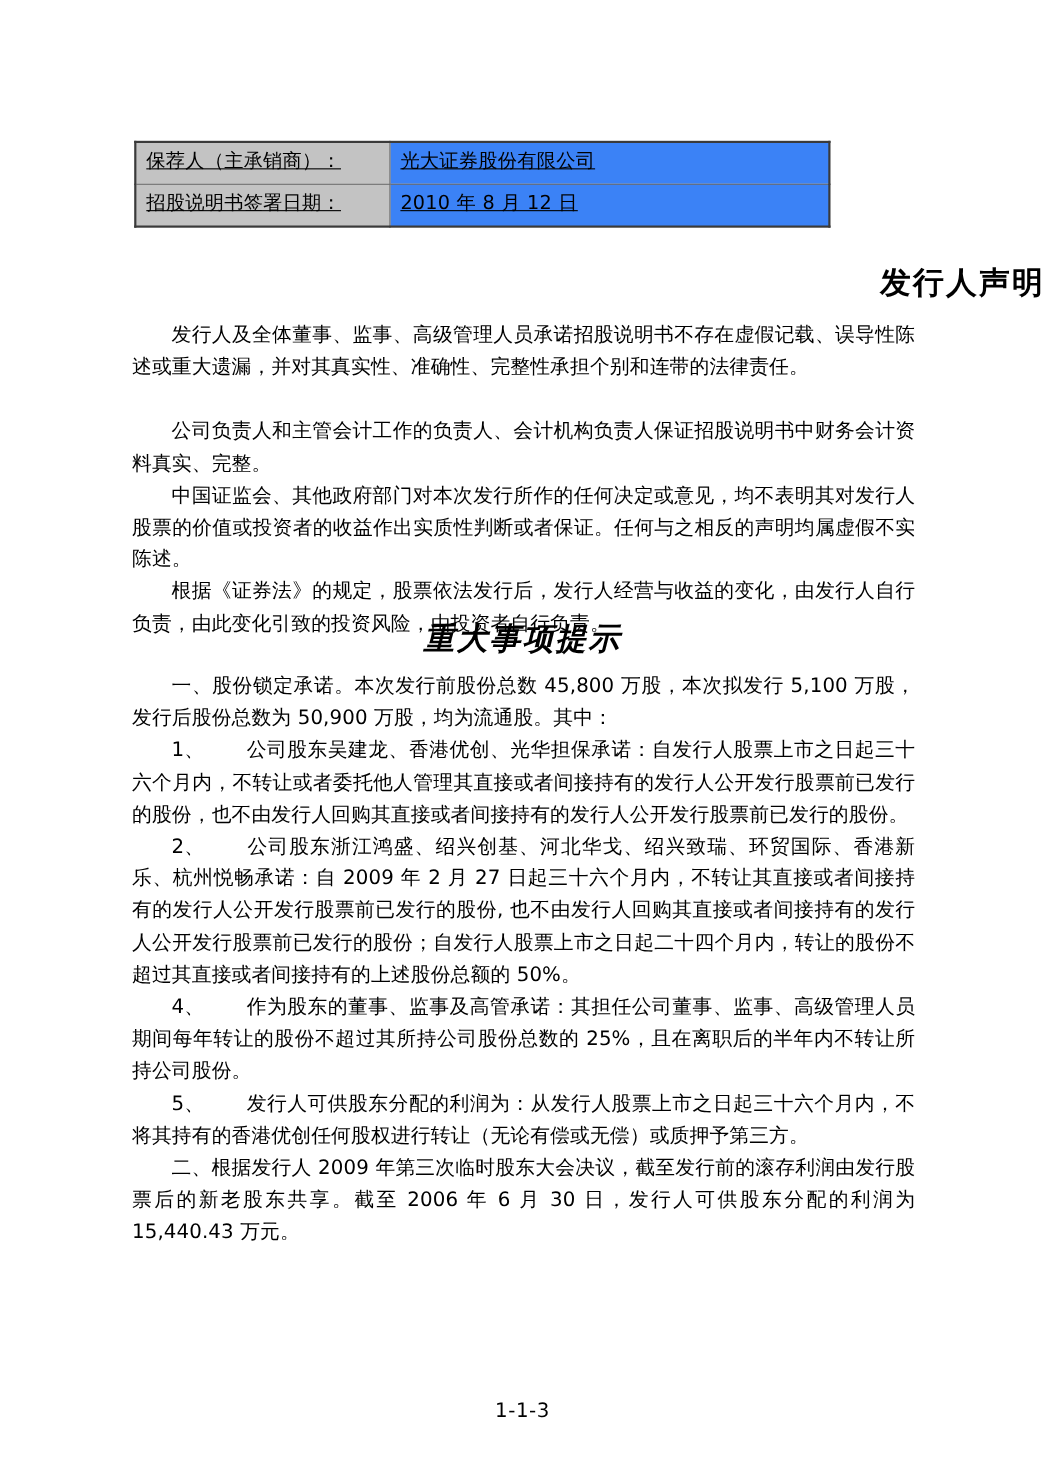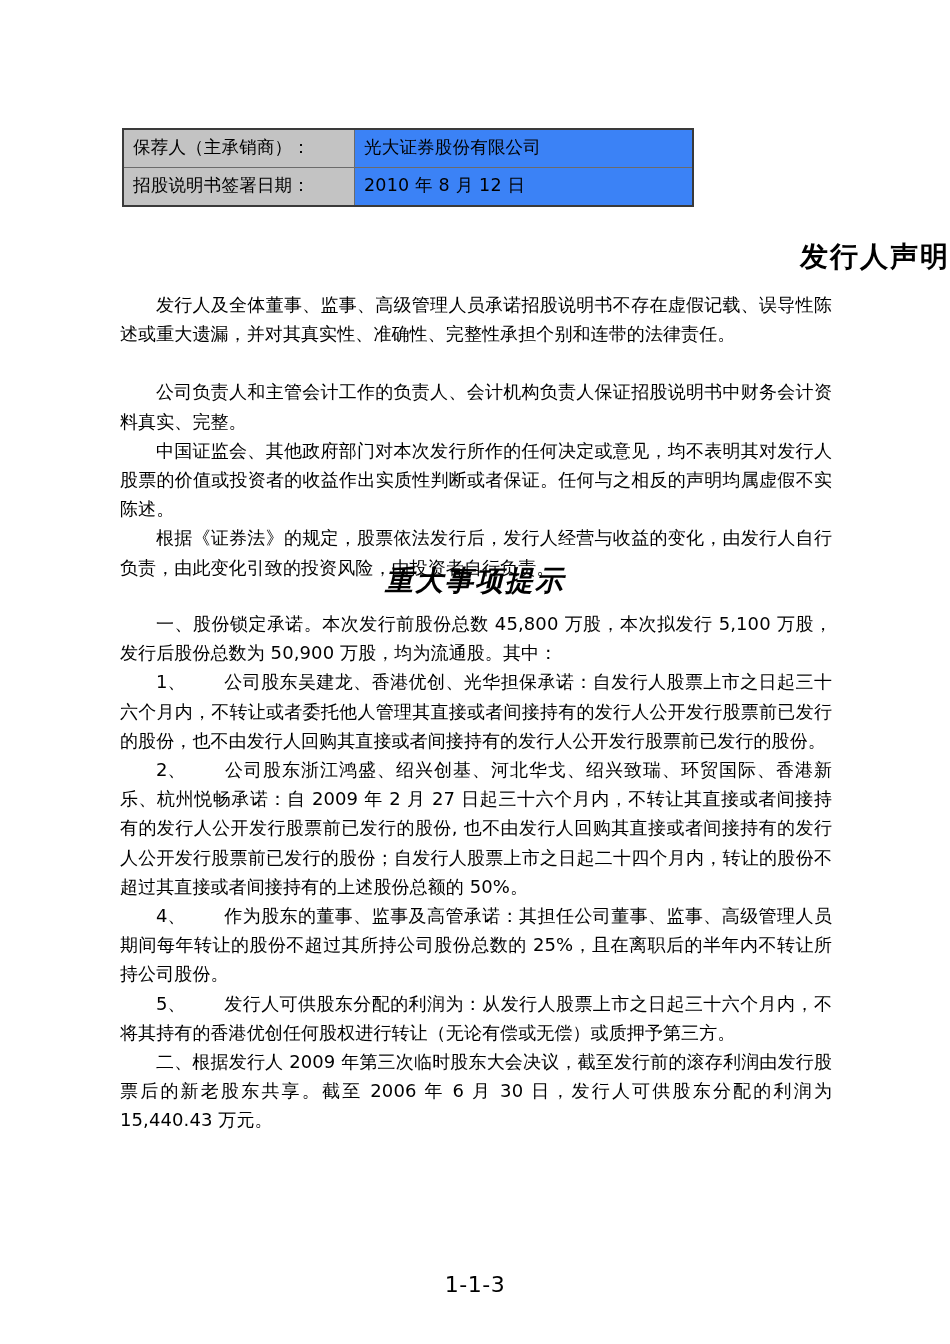--- a/index.html
+++ b/index.html
@@ -21,24 +21,25 @@
     width: 950px;
     height: 1344px;
     box-sizing: border-box;
   }
 
   
   .info-table {
     position: absolute;
     left: 122px;
     top: 128px;
-    width: 572px;
+    width: 633px;
     border-collapse: collapse;
     border: 2px solid #3a3a3a;
     table-layout: fixed;
+    text-decoration: underline;
   }
   .info-table td {
     border: 1px solid #6b6b6b;
     font-size: 17.5px;
     line-height: 1.25;
     padding: 7px 9px 8px 9px;
     vertical-align: middle;
     letter-spacing: 0.2px;
   }
   .info-table td.label {
@@ -94,21 +95,21 @@
   #block-declaration { top: 290px; }
   #block-notice      { top: 609px; }
 
   
   .footer {
     position: absolute;
     left: 0;
     top: 1272px;
     width: 950px;
     text-align: center;
-    font-size: 22px;
+    font-size: 18px;
     letter-spacing: 0.5px;
   }
 </style>
 </head>
 <body>
 
 <div class="page">
 
   <table class="info-table">
     <tbody>

